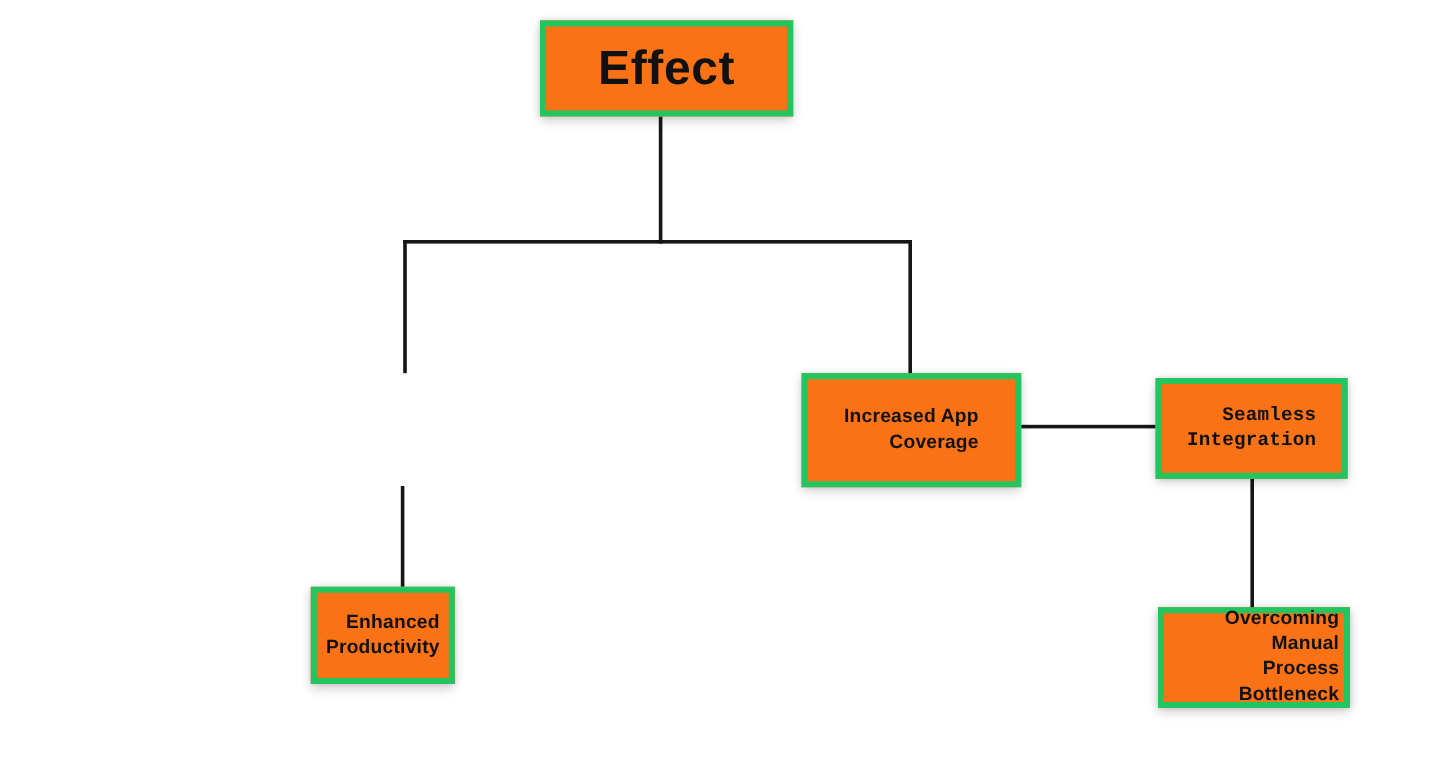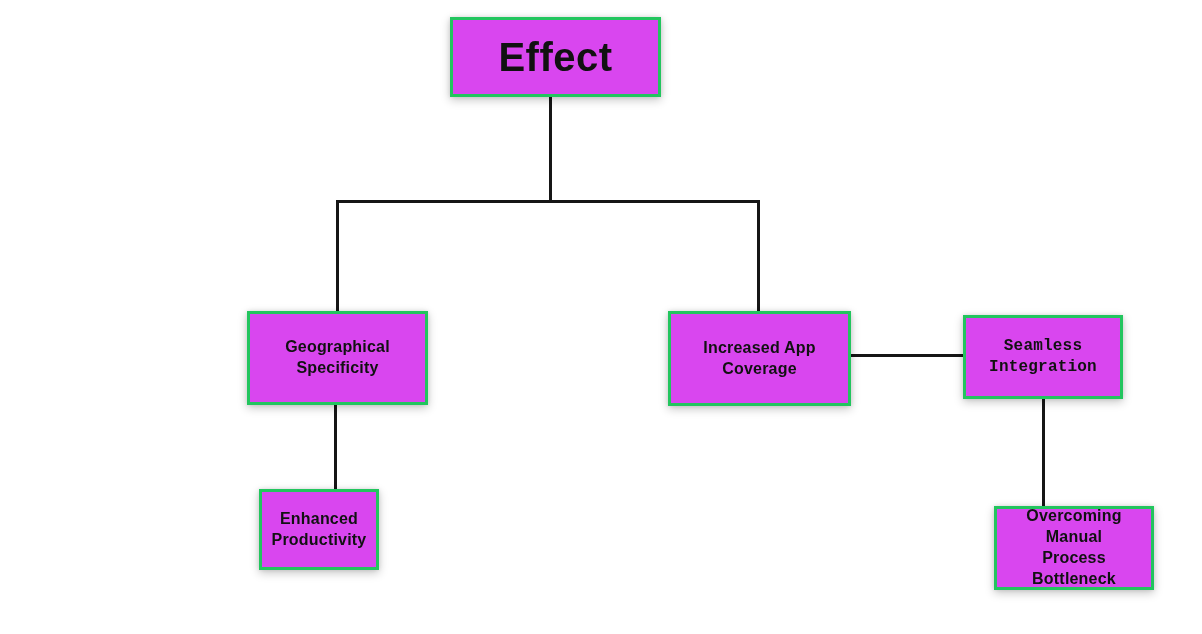--- a/index.html
+++ b/index.html
@@ -8,35 +8,35 @@
     font-family: "Liberation Sans", "DejaVu Sans", sans-serif;
     width: 1202px; height: 634px; overflow: hidden;
   }
   .canvas {
     position: relative;
     width: 1202px; height: 634px;
     background: #ffffff;
   }
   .node {
     position: absolute;
-    background: #d946ef;
-    border: 3px solid #22c55e;
+    background: #f97316;
+    border: 5px solid #22c55e;
     display: flex;
     align-items: center;
     justify-content: center;
     box-shadow: 0 3px 9px rgba(0,0,0,0.22), 0 0 4px rgba(0,0,0,0.10);
   }
   .node .label {
     font-weight: 700;
     color: #111111;
     font-size: 16px;
     line-height: 1.3;
     letter-spacing: 0.2px;
     white-space: pre-line;
-    text-align: center;
+    text-align: right;
     padding: 0 4px;
   }
   .node.title-node .label {
     font-size: 40px;
     line-height: 1.1;
     letter-spacing: 0.5px;
     text-align: center;
   }
   .node.align-center .label { text-align: center; }
   .edge {
@@ -56,38 +56,34 @@
   <div class="edge v" style="left:336px; top:200px; height:111px;"></div>
   <div class="edge v" style="left:757px; top:200px; height:111px;"></div>
   <div class="edge h" style="left:851px; top:354px; width:112px;"></div>
   <div class="edge v" style="left:334px; top:405px; height:84px;"></div>
   <div class="edge v" style="left:1042px; top:399px; height:109px;"></div>
 
   <div class="node title-node" style="left:450px; top:17px; width:211px; height:80px;">
     <span class="label">Effect</span>
   </div>
 
-  <div class="node align-center" style="left:247px; top:311px; width:181px; height:94px;">
-    <span class="label">Geographical
-Specificity</span>
-  </div>
 
   <div class="node" style="left:668px; top:311px; width:183px; height:95px;">
     <span class="label">Increased App
 Coverage</span>
   </div>
 
   <div class="node" style="left:963px; top:315px; width:160px; height:84px;font-family:Liberation Mono, monospace;">
     <span class="label">Seamless
 Integration</span>
   </div>
 
   <div class="node" style="left:259px; top:489px; width:120px; height:81px;">
     <span class="label">Enhanced
 Productivity</span>
   </div>
 
-  <div class="node" style="left:965px; top:506px; width:160px; height:84px;margin-left:29px;">
+  <div class="node" style="left:965px; top:506px; width:160px; height:84px;">
     <span class="label">Overcoming Manual
 Process Bottleneck</span>
   </div>
 
 </div>
 
 </body></html>

